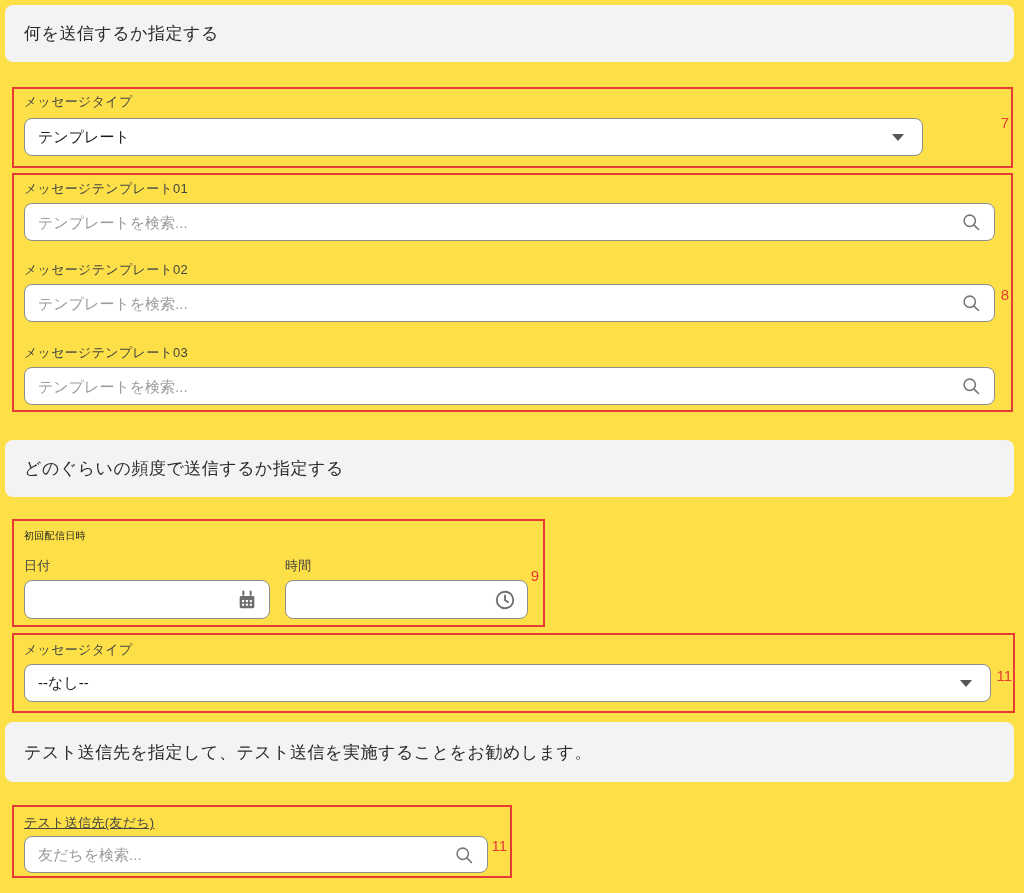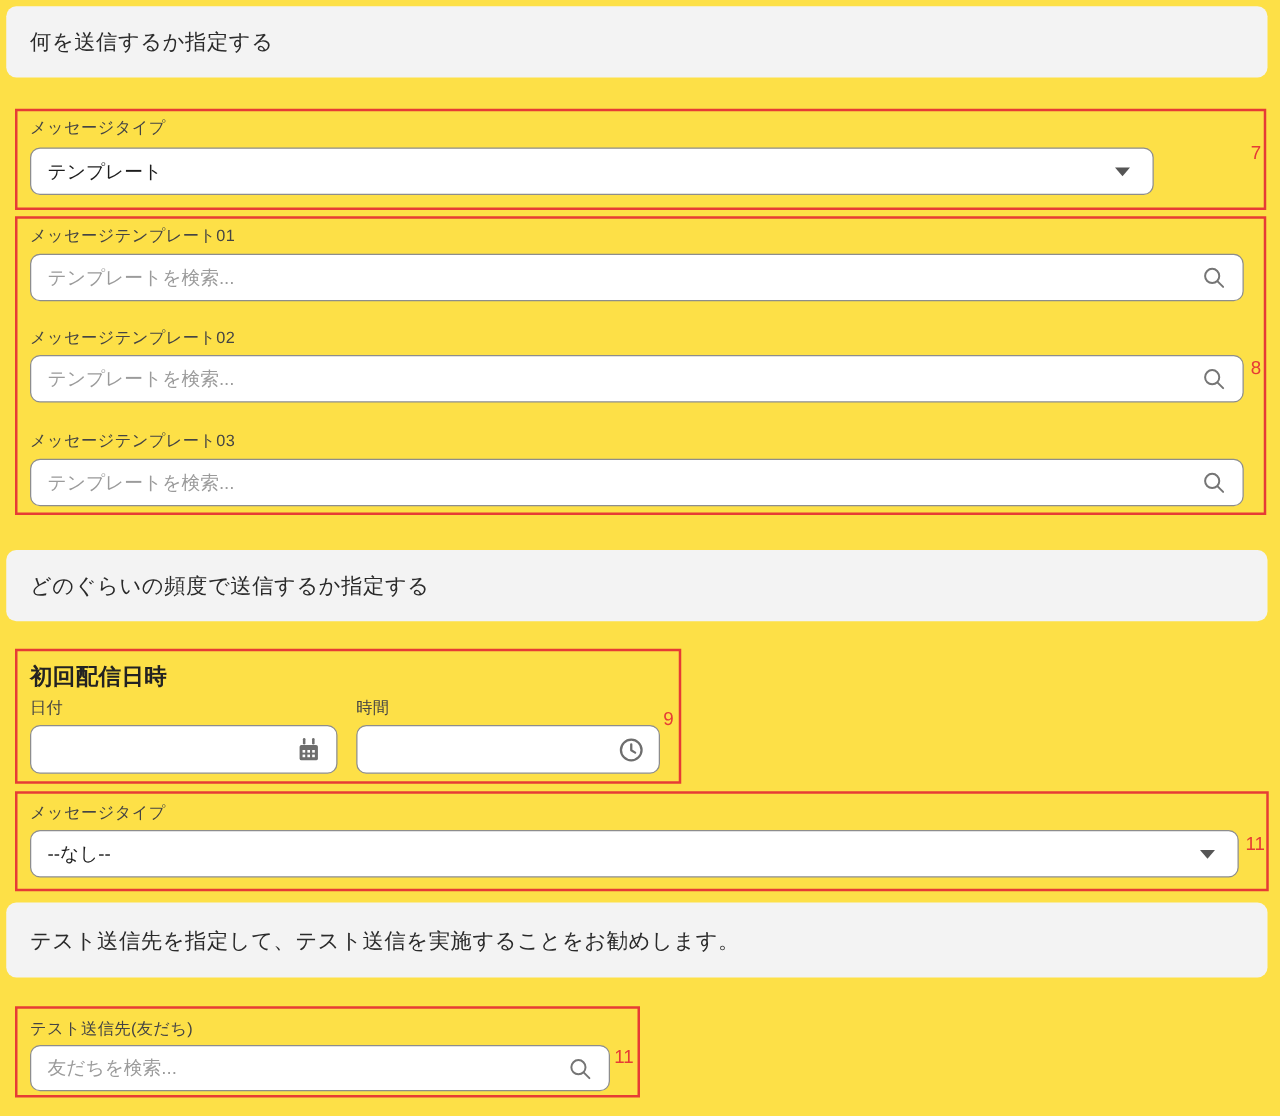--- a/index.html
+++ b/index.html
@@ -29,21 +29,21 @@
   .ann{
     position:absolute;color:var(--annotation-red);
     font-size:15px;font-weight:500;line-height:1;
   }
 
   .field-label{
     position:absolute;font-size:13px;color:var(--label);
     letter-spacing:.3px;white-space:nowrap;
   }
   .bold-label{
-    position:absolute;font-size:18px;font-weight:bold;color:#222;
+    position:absolute;font-size:10px;font-weight:normal;color:#222;
     letter-spacing:.3px;
   }
 
   .combobox{
     position:absolute;height:38px;border:1px solid var(--input-border);
     border-radius:8px;background:#fff;display:flex;align-items:center;
     padding-left:13px;font-size:15px;color:var(--text);cursor:pointer;
   }
   .caret{
     position:absolute;right:18px;top:50%;margin-top:-3px;
@@ -168,21 +168,21 @@
       <span class="caret"></span>
     </div>
     <span class="ann" style="right:1px;top:33px;">11</span>
   </div>
 
   <div class="sec-header" style="top:722px;height:60px;">
     <span>テスト送信先を指定して、テスト送信を実施することをお勧めします。</span>
   </div>
 
   <div class="redbox" style="left:12px;top:805px;width:500px;height:73px;">
-    <span class="field-label" style="left:10px;top:7px;">テスト送信先(友だち)</span>
+    <span class="field-label" style="left:10px;top:7px;text-decoration:underline;">テスト送信先(友だち)</span>
     <div class="input-wrap" style="left:10px;top:29px;width:464px;height:37px;">
       <input type="text" placeholder="友だちを検索..." style="">
       <span class="input-icon icon-right-14">
         <svg width="20" height="20" viewBox="0 0 24 24">
             <circle cx="10.5" cy="10.5" r="6.8" stroke="#757575" stroke-width="1.9" fill="none"></circle>
             <line x1="15.7" y1="15.7" x2="21" y2="21" stroke="#757575" stroke-width="1.9" stroke-linecap="round"></line>
           </svg>
       </span>
     </div>
     <span class="ann" style="right:3px;top:31px;">11</span>

